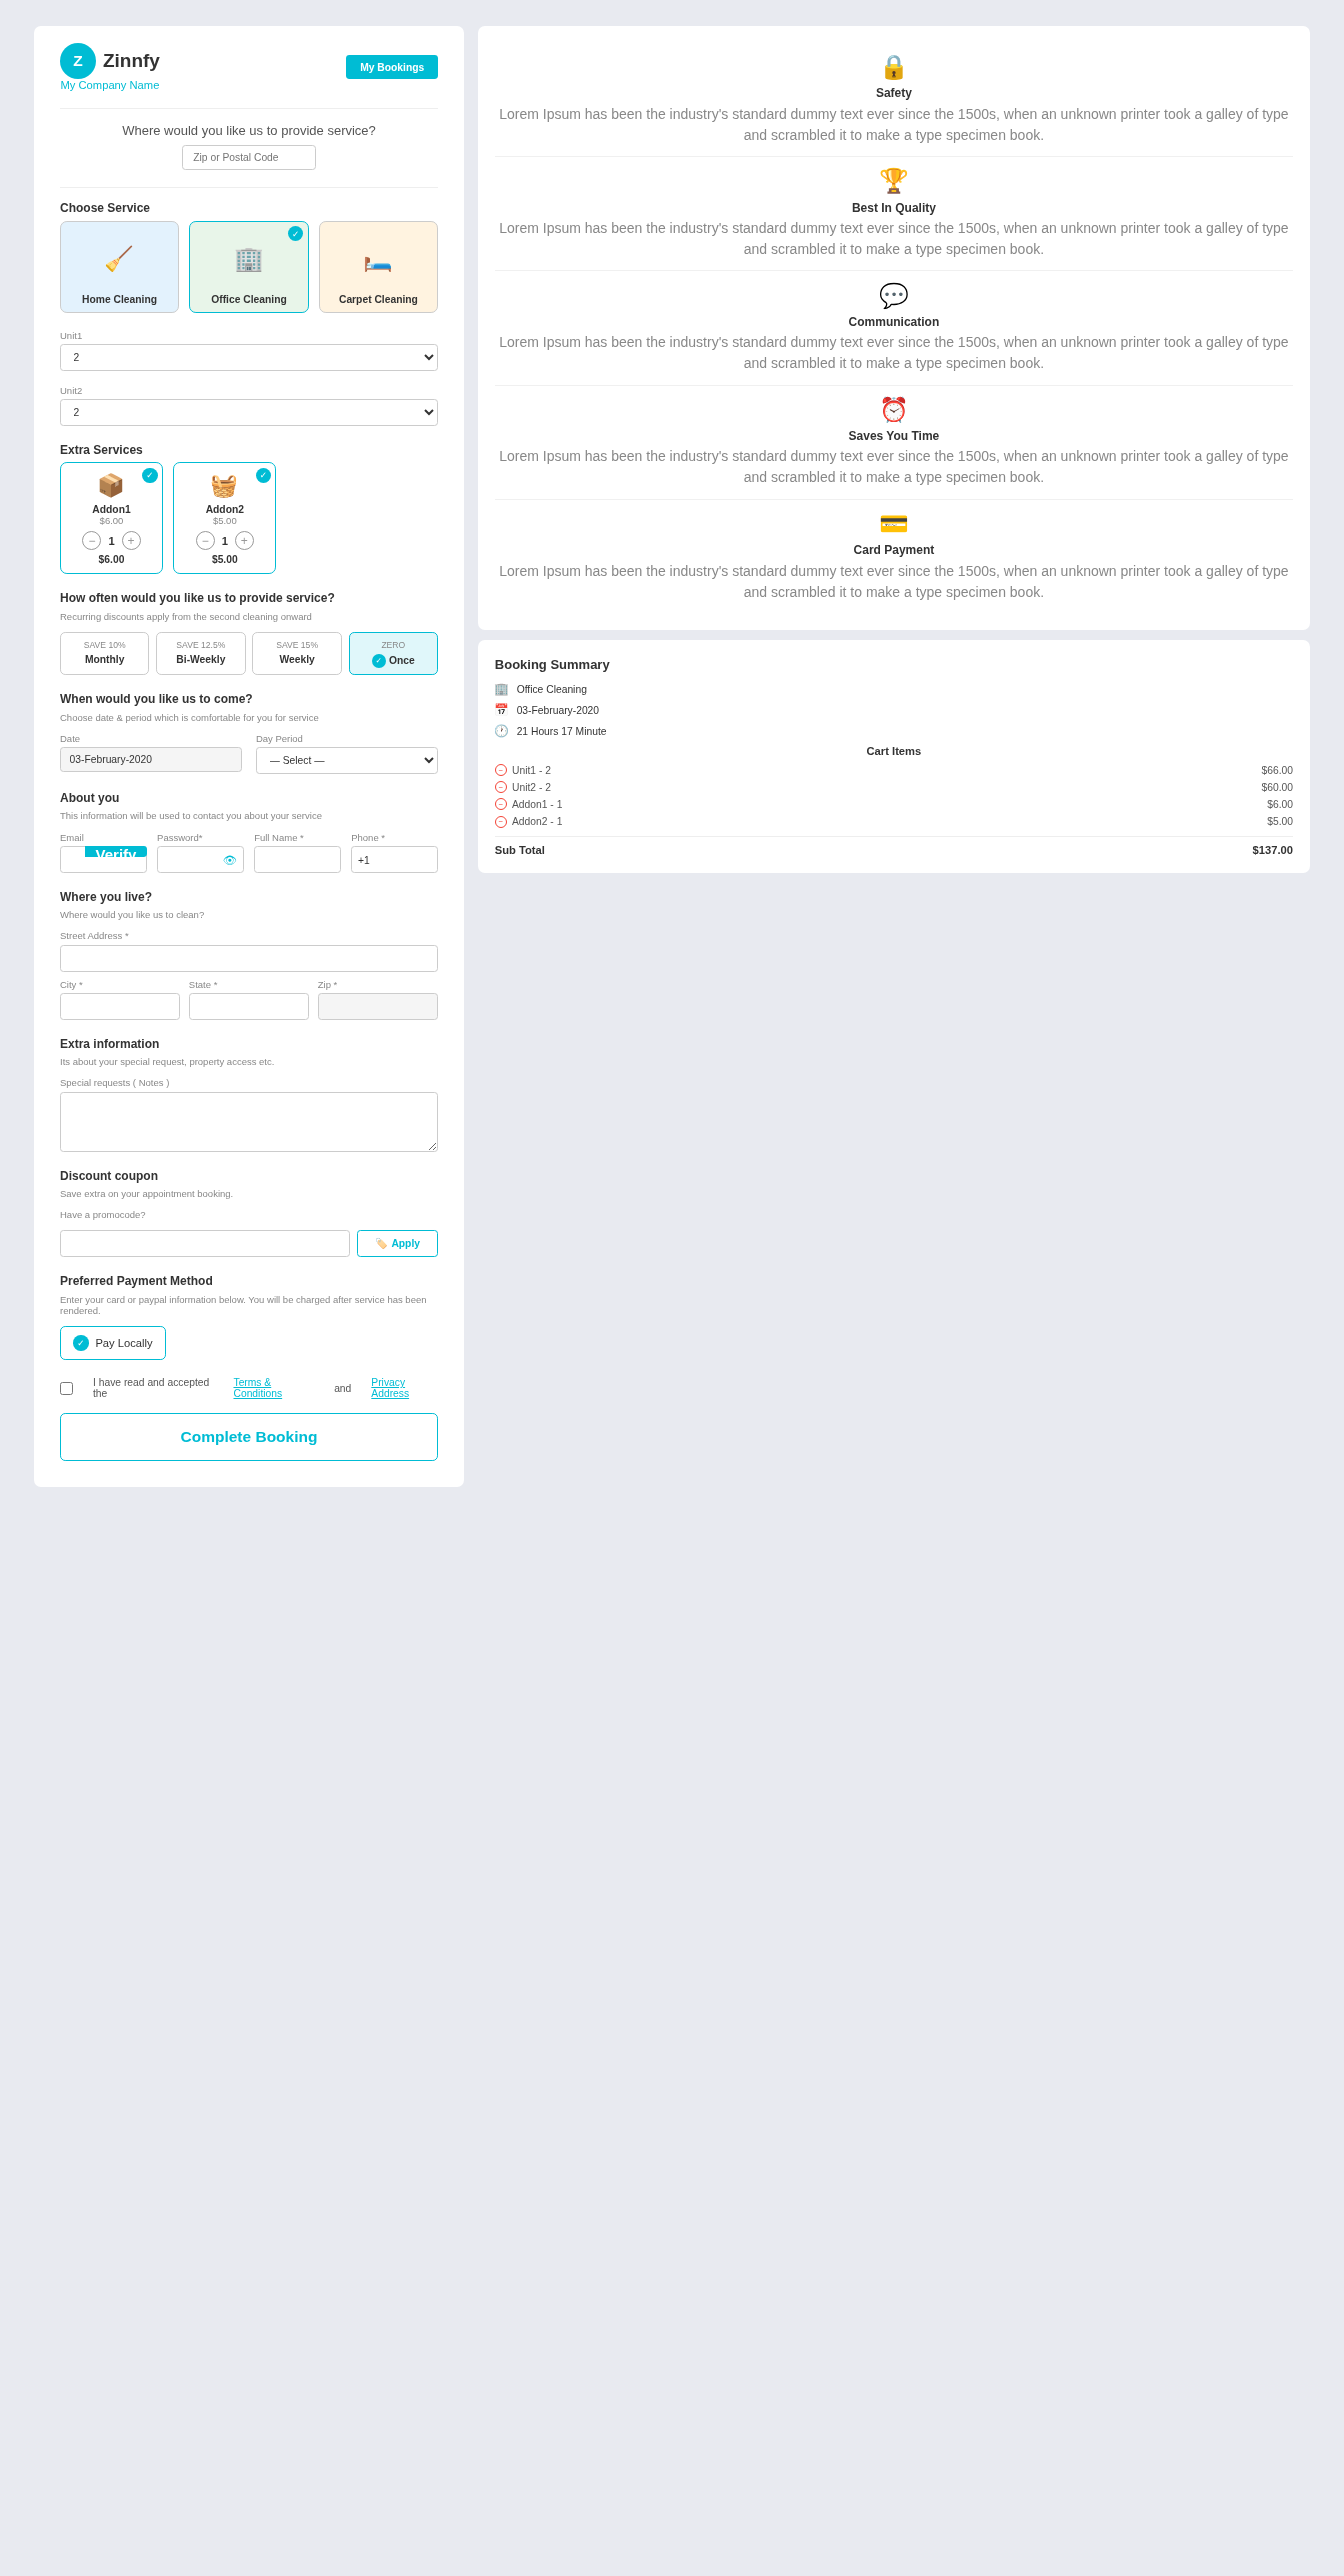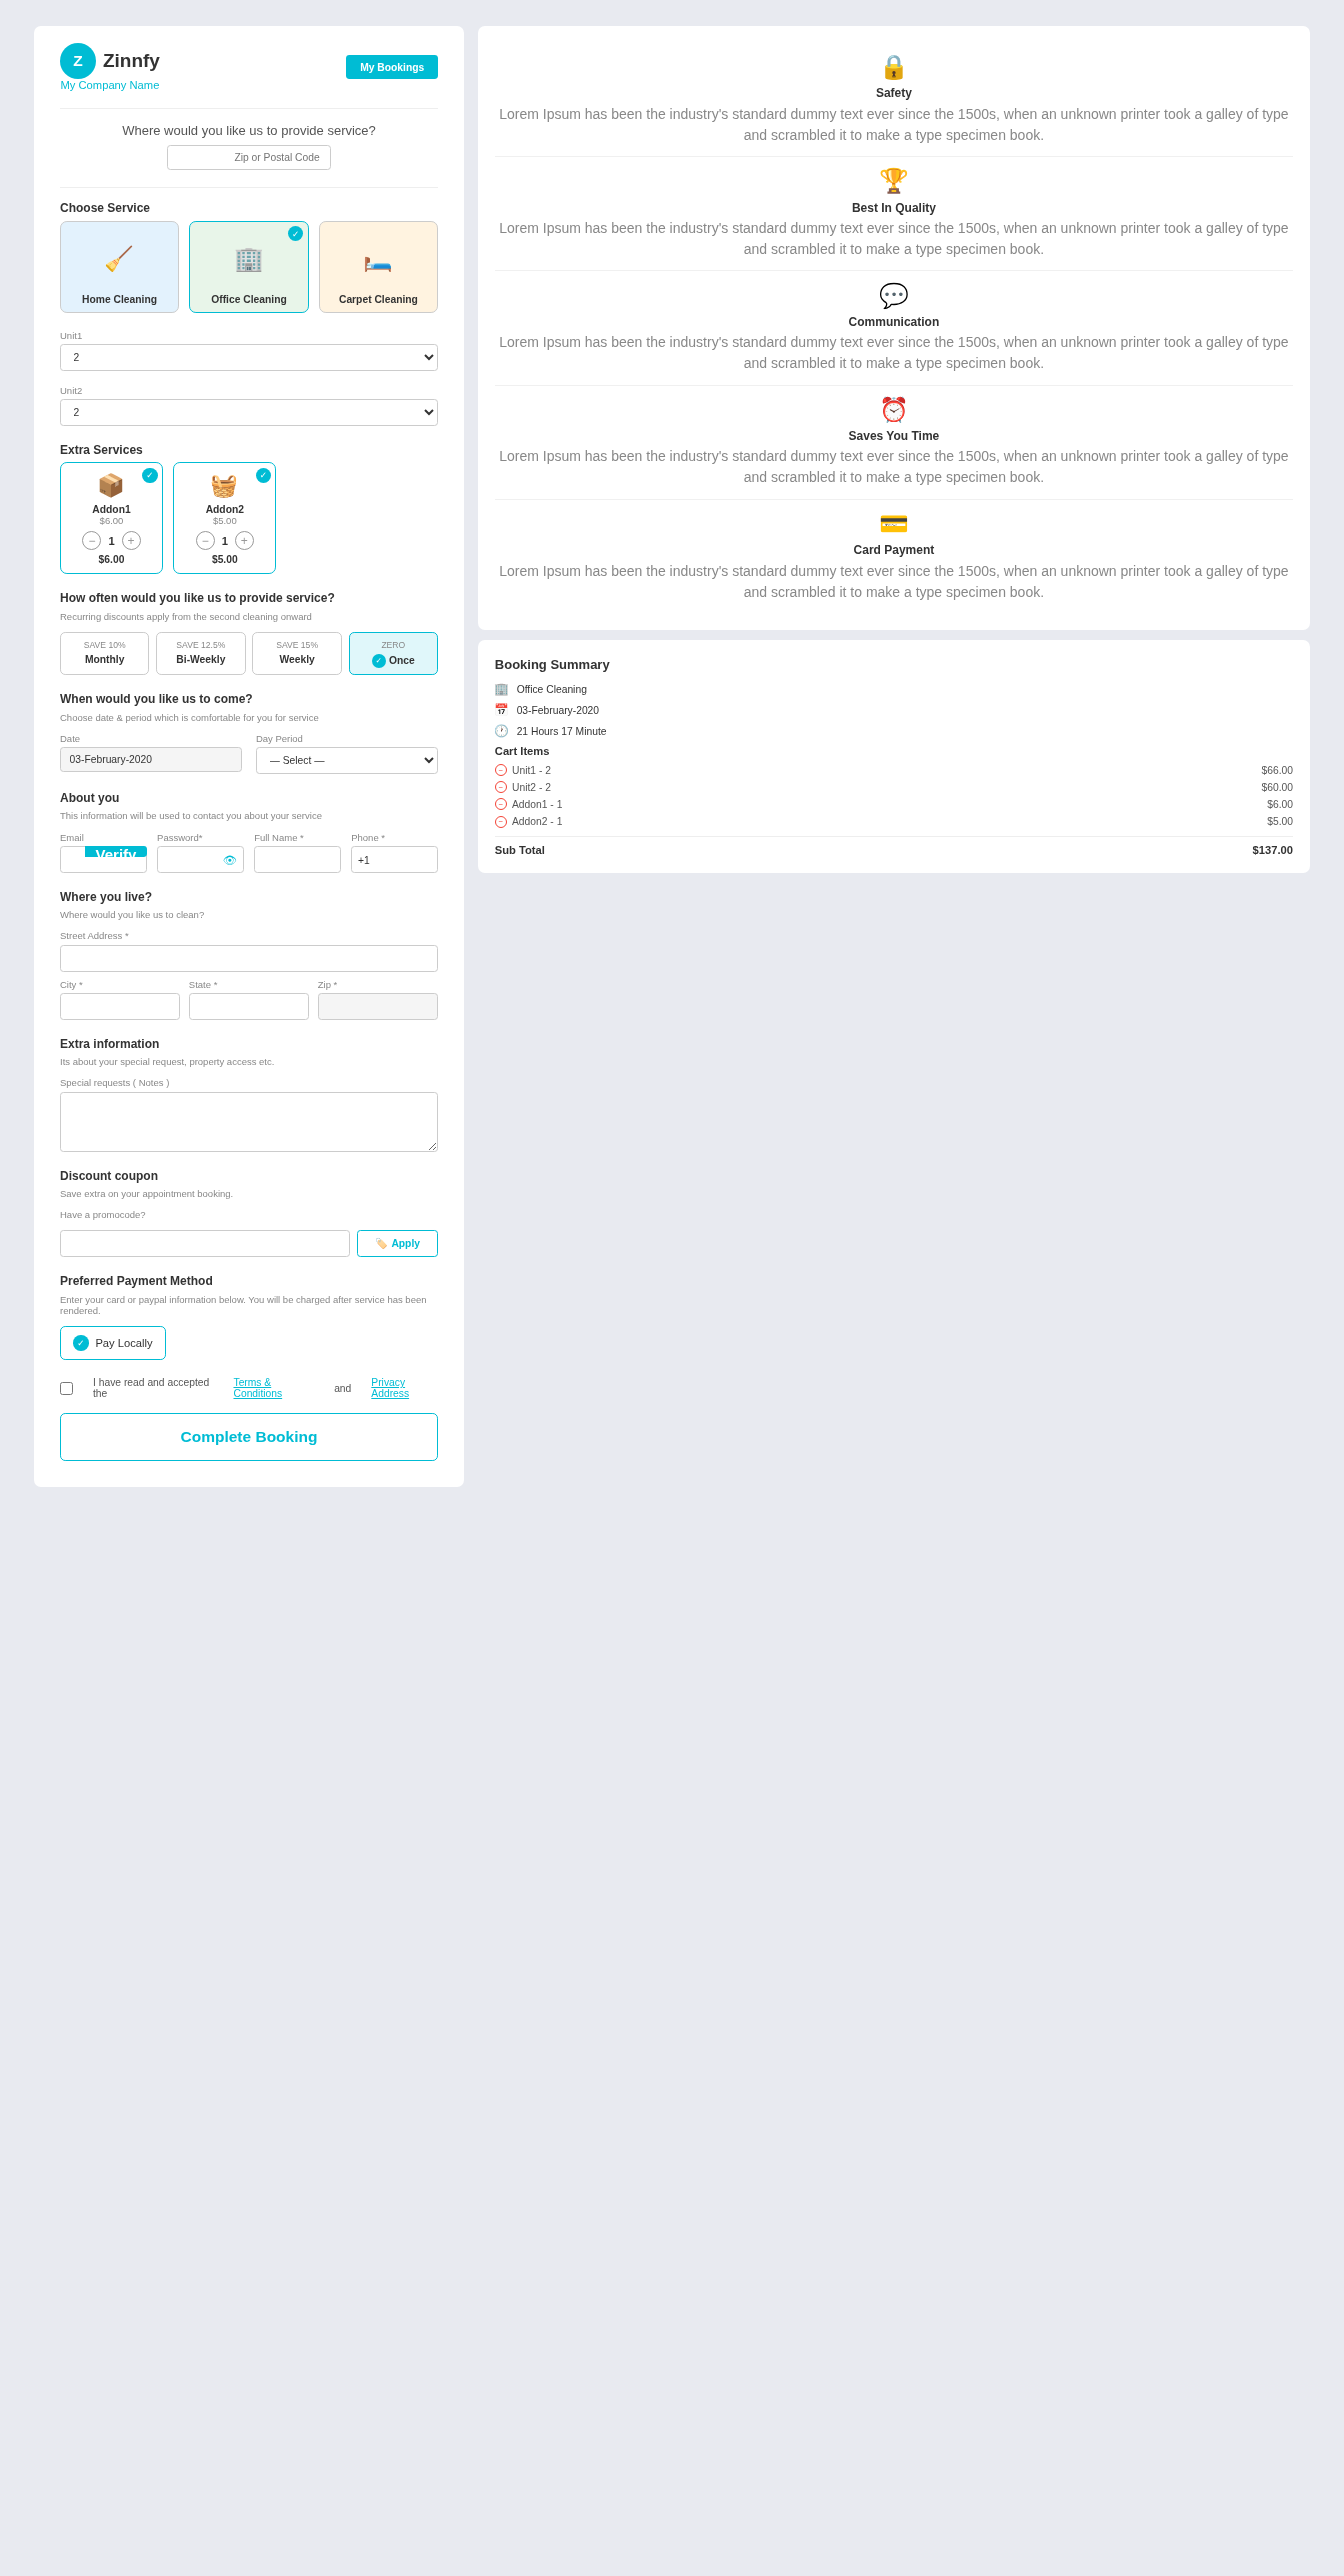--- a/index.html
+++ b/index.html
@@ -95,24 +95,24 @@
     }
     .zip-label {
       font-size: 13px;
       color: #555;
       margin-bottom: 6.9px;
     }
     .zip-input {
       border: 0.9px solid #ccc;
       border-radius: 3.4px;
       padding: 6px 10.3px;
-      width: 164px;
+      width: 134px;
       font-size: 10.3px;
       color: #999;
-      text-align: right;
+      text-align: left;
     }
     
     .service-cards {
       display: flex;
       gap: 10.3px;
       margin-bottom: 17px;
     }
     .service-card {
       border: 1.7px solid #ccc;
       border-radius: 6.9px;
@@ -532,20 +532,21 @@
       margin-bottom: 6.9px;
       font-size: 10.3px;
       color: #333;
     }
     .summary-info-icon {
       color: #00bcd4;
       font-size: 12px;
     }
     .cart-section {
       margin-top: 2px;
+      text-align: center;
     }
     .cart-title {
       font-size: 11.2px;
       font-weight: bold;
       color: #333;
       margin-bottom: 6.9px;
     }
     .cart-item-row {
       display: flex;
       justify-content: space-between;

